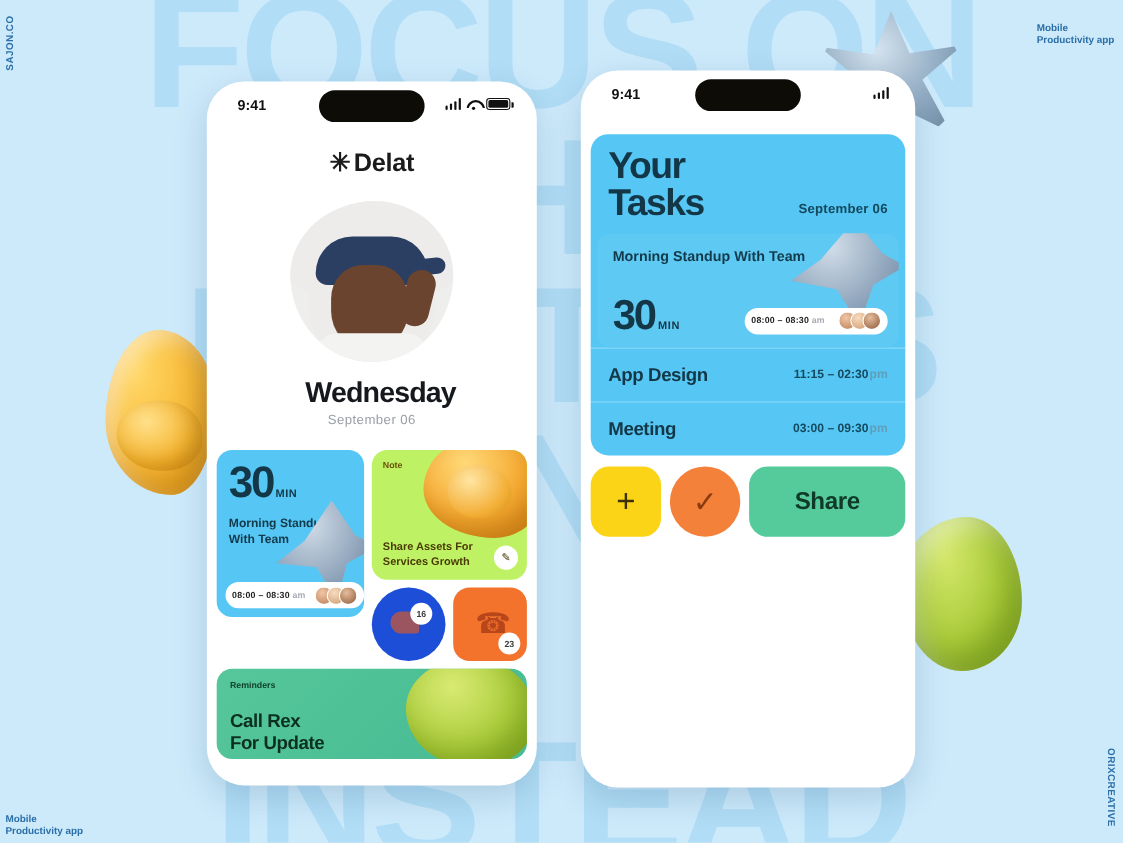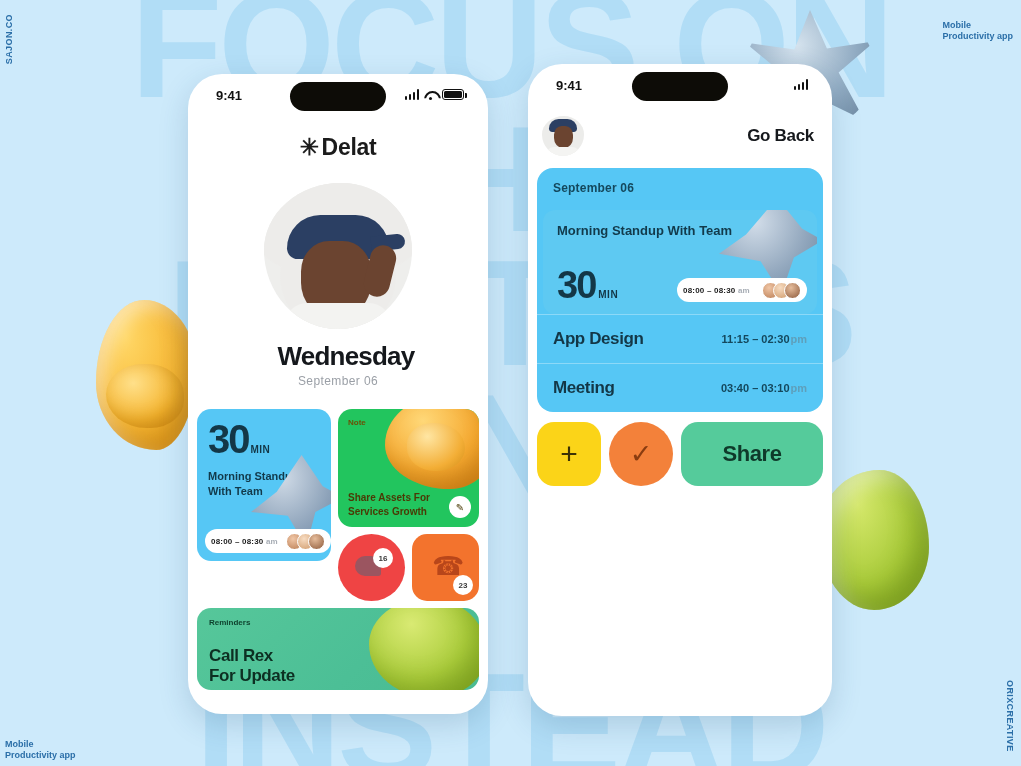--- a/index.html
+++ b/index.html
@@ -160,21 +160,21 @@
   }
   .timechip .t { font-size:8px; font-weight:700; color:#1b1b1b; letter-spacing:.2px; white-space:nowrap; }
   .timechip .t .ampm { color:#a7adb5; font-weight:600; }
   .stack { display:flex; margin-left:auto; }
   .stack .av { width:17px; height:17px; border-radius:50%; border:1.5px solid #fff; margin-left:-6px; }
   .stack .av:nth-child(1){ background:radial-gradient(circle at 40% 32%, #f0c6a6, #b97c52); margin-left:0; }
   .stack .av:nth-child(2){ background:radial-gradient(circle at 40% 32%, #f7dcc2, #cf9a6a); }
   .stack .av:nth-child(3){ background:radial-gradient(circle at 40% 32%, #e6bd9c, #8d5a3b); }
 
   .card-note {
-    background:#22c55e; border-radius:14px; height:118px; position:relative; overflow:hidden; padding:9px 10px;
+    background:#bef264; border-radius:14px; height:118px; position:relative; overflow:hidden; padding:9px 10px;
   }
   .card-note .kicker { font-size:8px; font-weight:700; color:#6a5107; }
   .card-note .blobimg {
     position:absolute; right:-18px; top:-12px; width:112px; height:92px;
     background:radial-gradient(ellipse at 34% 26%, #ffd878 0%, #f5a930 52%, #d98314 100%);
     border-radius:48% 52% 42% 58% / 52% 46% 54% 48%;
     box-shadow:inset -10px -12px 20px rgba(150,85,0,.35);
   }
   .card-note .blobimg:after{
     content:""; position:absolute; left:22px; top:26px; width:58px; height:48px;
@@ -184,21 +184,21 @@
   .card-note .txt {
     position:absolute; left:10px; bottom:9px; font-size:10px; font-weight:700; color:#4a3a05; line-height:1.35; width:96px;
   }
   .edit-fab {
     position:absolute; right:8px; bottom:9px; width:22px; height:22px; border-radius:50%;
     background:#fff; display:flex; align-items:center; justify-content:center; font-size:10px; color:#4a3a05;
   }
 
   .row-small { display:flex; gap:7px; margin-top:7px; }
   .circle-chat {
-    width:67px; height:67px; border-radius:50%; background:#ef4444; position:relative;
+    width:67px; height:67px; border-radius:50%; background:#1d4ed8; position:relative;
   }
   .circle-chat .bub {
     position:absolute; left:17px; top:22px; width:26px; height:20px; border-radius:11px 11px 3px 11px; background:#9b5560;
   }
   .badge {
     position:absolute; width:20px; height:20px; border-radius:50%; background:#fff;
     display:flex; align-items:center; justify-content:center; font-size:8px; font-weight:700; color:#3a3a3a;
   }
   .circle-chat .badge { right:12px; top:14px; }
   .sq-call {
@@ -408,31 +408,27 @@
     <div class="sb-right">
       <div class="bars">
           <i></i>
           <i></i>
           <i></i>
           <i></i>
         </div>
     </div>
   </div>
 
-  <div class="r-head">
-    <div class="avatar-sm">
-      <div class="c"></div>
-      <div class="h"></div>
-      <div class="s"></div>
-    </div>
-    <div class="go-back">Go Back</div>
-  </div>
 
   <div class="tasks-panel">
     <div class="tp-head">
+      <div class="tp-title">
+        <span>Your</span><br>
+        <span>Tasks</span>
+      </div>
       <div class="tp-date">September  06</div>
     </div>
 
     <div class="tp-feature">
       <div class="shape"></div>
       <div class="ttl">Morning Standup With Team</div>
       <div class="big"><span>30</span><span class="min">MIN</span></div>
       <div class="timechip">
         <span class="t"><span>08:00</span> <span>–</span> <span>08:30</span> <span class="ampm">am</span></span>
         <span class="stack">
@@ -442,21 +438,21 @@
         </span>
       </div>
     </div>
 
     <div class="tp-row">
       <span class="name">App Design</span>
       <span class="time"><span>11:15</span> <span>–</span> <span>02:30</span><span class="ampm">pm</span></span>
     </div>
     <div class="tp-row">
       <span class="name">Meeting</span>
-      <span class="time"><span>03:40</span> <span>–</span> <span>03:10</span><span class="ampm">pm</span></span>
+      <span class="time"><span>03:00</span> <span>–</span> <span>09:30</span><span class="ampm">pm</span></span>
     </div>
 
   </div>
 
   <div class="actions">
     <div class="btn-add">+</div>
     <div class="btn-check">✓</div>
     <div class="btn-create">Share</div>
   </div>
 

